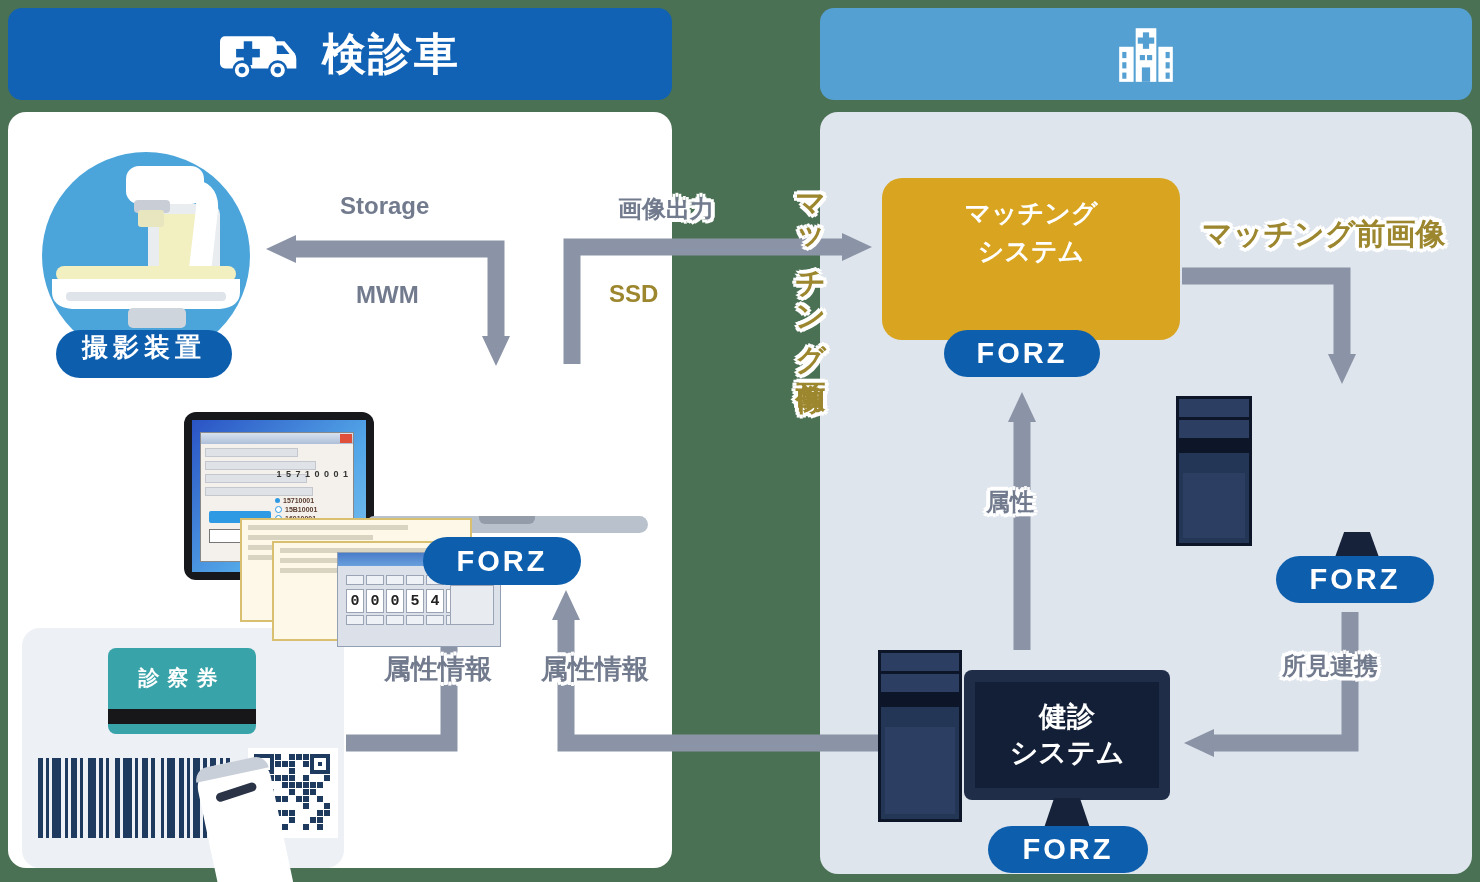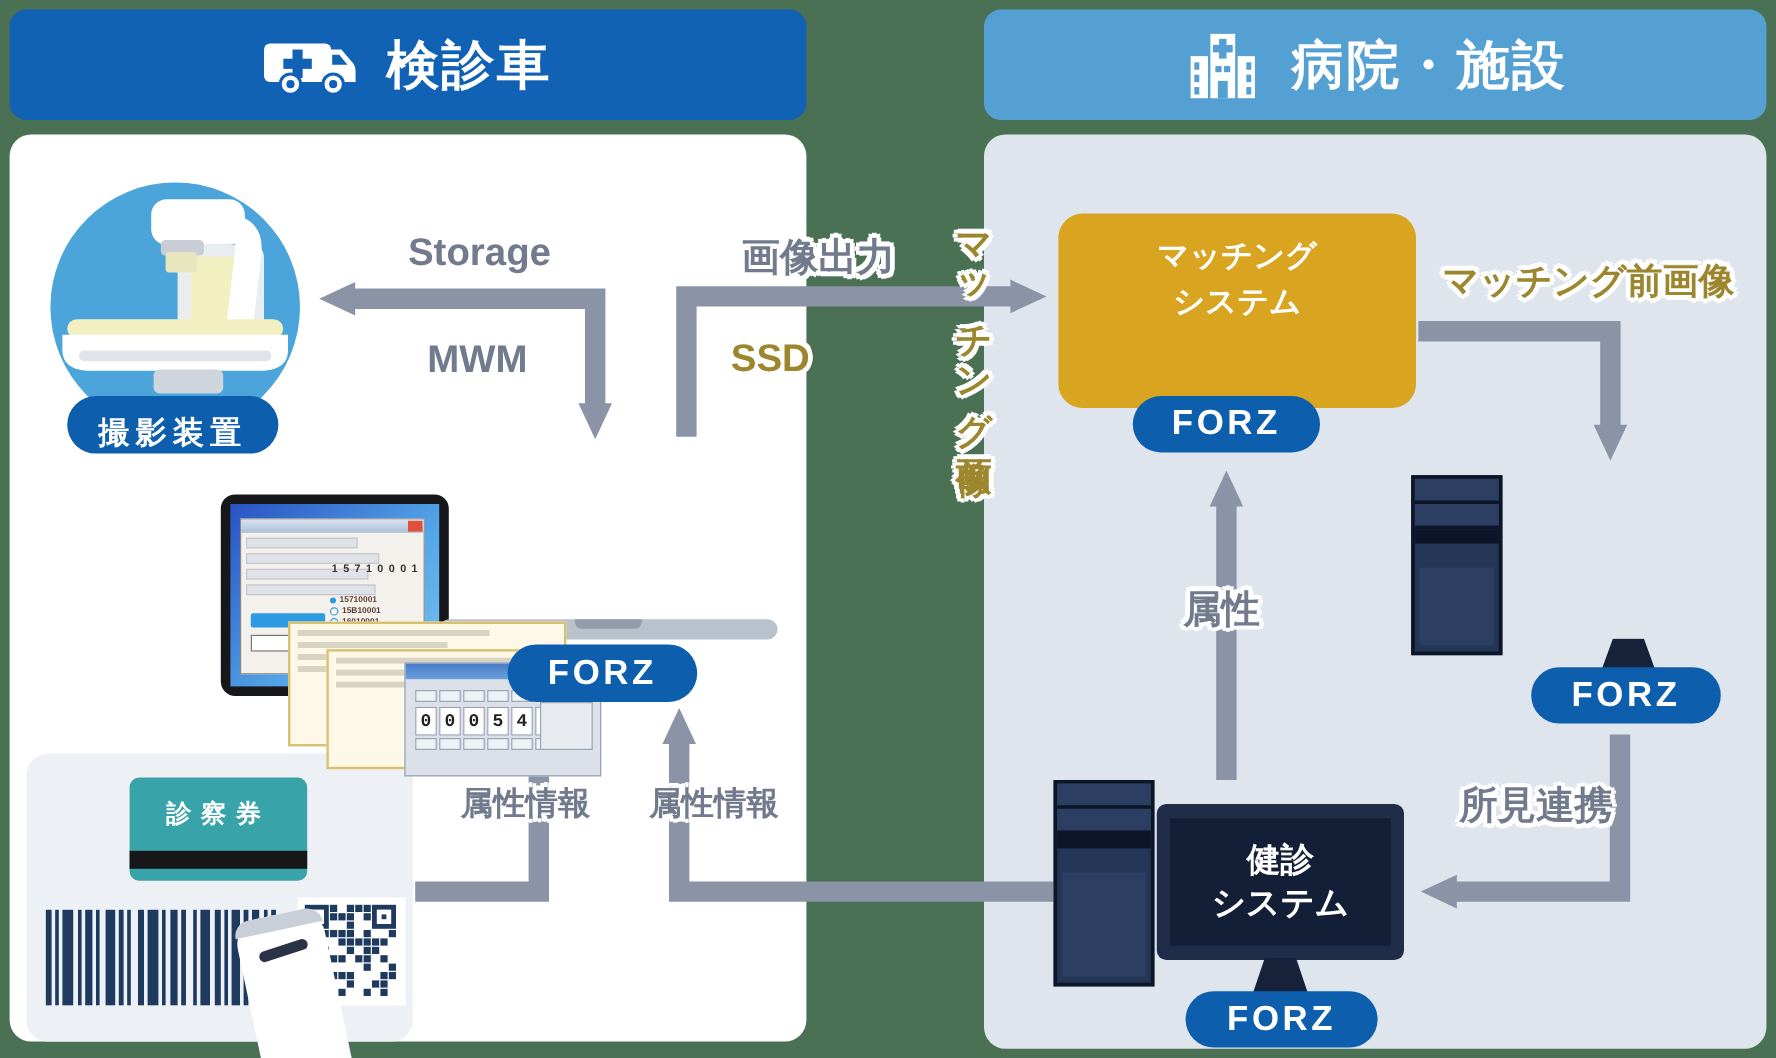--- a/index.html
+++ b/index.html
@@ -15,30 +15,30 @@
 
   
   .panel{position:absolute;top:112px;border-radius:18px;z-index:1;}
   .panel.left{left:8px;width:664px;height:756px;background:#ffffff;}
   .panel.right{left:820px;width:652px;height:762px;background:#dfe5ed;}
 
   
   svg.flow{position:absolute;left:0;top:0;z-index:6;}
 
   
-  .lbl{position:absolute;font-weight:800;color:#727b8e;font-size:32px;z-index:20;white-space:nowrap;}
+  .lbl{position:absolute;font-weight:800;color:#727b8e;font-size:24px;z-index:20;white-space:nowrap;}
   .lbl.gold{color:#9c862e;}
   .outlined{text-shadow:-3px -3px 0 #fff,3px -3px 0 #fff,-3px 3px 0 #fff,3px 3px 0 #fff,
             -4px 0 0 #fff,4px 0 0 #fff,0 -4px 0 #fff,0 4px 0 #fff;}
   .vertical{writing-mode:vertical-rl;text-orientation:upright;line-height:1.05;letter-spacing:2px;}
 
   
   .badge{position:absolute;background:#0d5fae;border-radius:26px;display:flex;align-items:center;
          justify-content:center;color:#fff;font-weight:800;font-size:29px;letter-spacing:3px;z-index:14;}
-  .pilllabel{position:absolute;background:#0d5fae;border-radius:26px;display:flex;align-items:flex-end;
+  .pilllabel{position:absolute;background:#0d5fae;border-radius:26px;display:flex;align-items:flex-start;
          justify-content:center;color:#fff;font-weight:800;font-size:26px;letter-spacing:5px;z-index:14;}
 
   
   .device-circle{position:absolute;left:42px;top:152px;width:208px;height:208px;border-radius:50%;
                  background:#4ba5db;overflow:hidden;z-index:10;}
 
   
   .laptop{position:absolute;left:393px;top:366px;width:230px;height:152px;background:#1e2126;
           border-radius:10px;z-index:10;display:flex;align-items:center;justify-content:center;}
   .laptop .scr{width:204px;height:128px;background:#2d97ba;display:flex;flex-direction:column;
@@ -143,21 +143,20 @@
       <rect x="26" y="30" width="5" height="5" fill="#55a0d2"></rect>
       <rect x="33" y="30" width="5" height="5" fill="#55a0d2"></rect>
       <rect x="9" y="27" width="4" height="6" fill="#55a0d2"></rect>
       <rect x="9" y="37" width="4" height="6" fill="#55a0d2"></rect>
       <rect x="9" y="47" width="4" height="6" fill="#55a0d2"></rect>
       <rect x="51" y="27" width="4" height="6" fill="#55a0d2"></rect>
       <rect x="51" y="37" width="4" height="6" fill="#55a0d2"></rect>
       <rect x="51" y="47" width="4" height="6" fill="#55a0d2"></rect>
       <rect x="28" y="42" width="8" height="14" fill="#55a0d2"></rect>
     </svg>
-    <span>病院・施設</span>
   </div>
 
   <div class="panel left"></div>
   <div class="panel right"></div>
 
   <svg class="flow" width="1480" height="882">
     <defs>
       <marker id="ah" viewBox="0 0 34 34" refX="5" refY="17" markerWidth="34" markerHeight="34" orient="auto-start-reverse" markerUnits="userSpaceOnUse">
         <path d="M1,3 L31,17 L1,31 z" fill="#8b93a6"></path>
       </marker>
@@ -413,21 +412,21 @@
     <div class="s1"></div>
       <div class="s2"></div>
       <div class="band"></div>
       <div class="big"></div>
   </div>
   <div class="neck" style="left:1334px;top:532px;width:46px;height:28px;"></div>
   <div class="badge" style="left:1276px;top:556px;width:158px;height:47px;">
     <span>FORZ</span>
   </div>
 
-  <div class="lbl outlined" style="left:1216px;top:650px;">所見連携</div>
+  <div class="lbl outlined" style="left:1282px;top:650px;">所見連携</div>
   <div class="lbl outlined" style="left:986px;top:486px;">属性</div>
 
   <div class="tower" style="left:878px;top:650px;width:84px;height:172px;">
     <div class="s1"></div>
       <div class="s2"></div>
       <div class="band"></div>
       <div class="big"></div>
   </div>
   <div class="monitor" style="left:964px;top:670px;width:206px;height:130px;">
     <div class="mscr" style="width:184px;height:106px;font-size:28px;line-height:1.3;">

